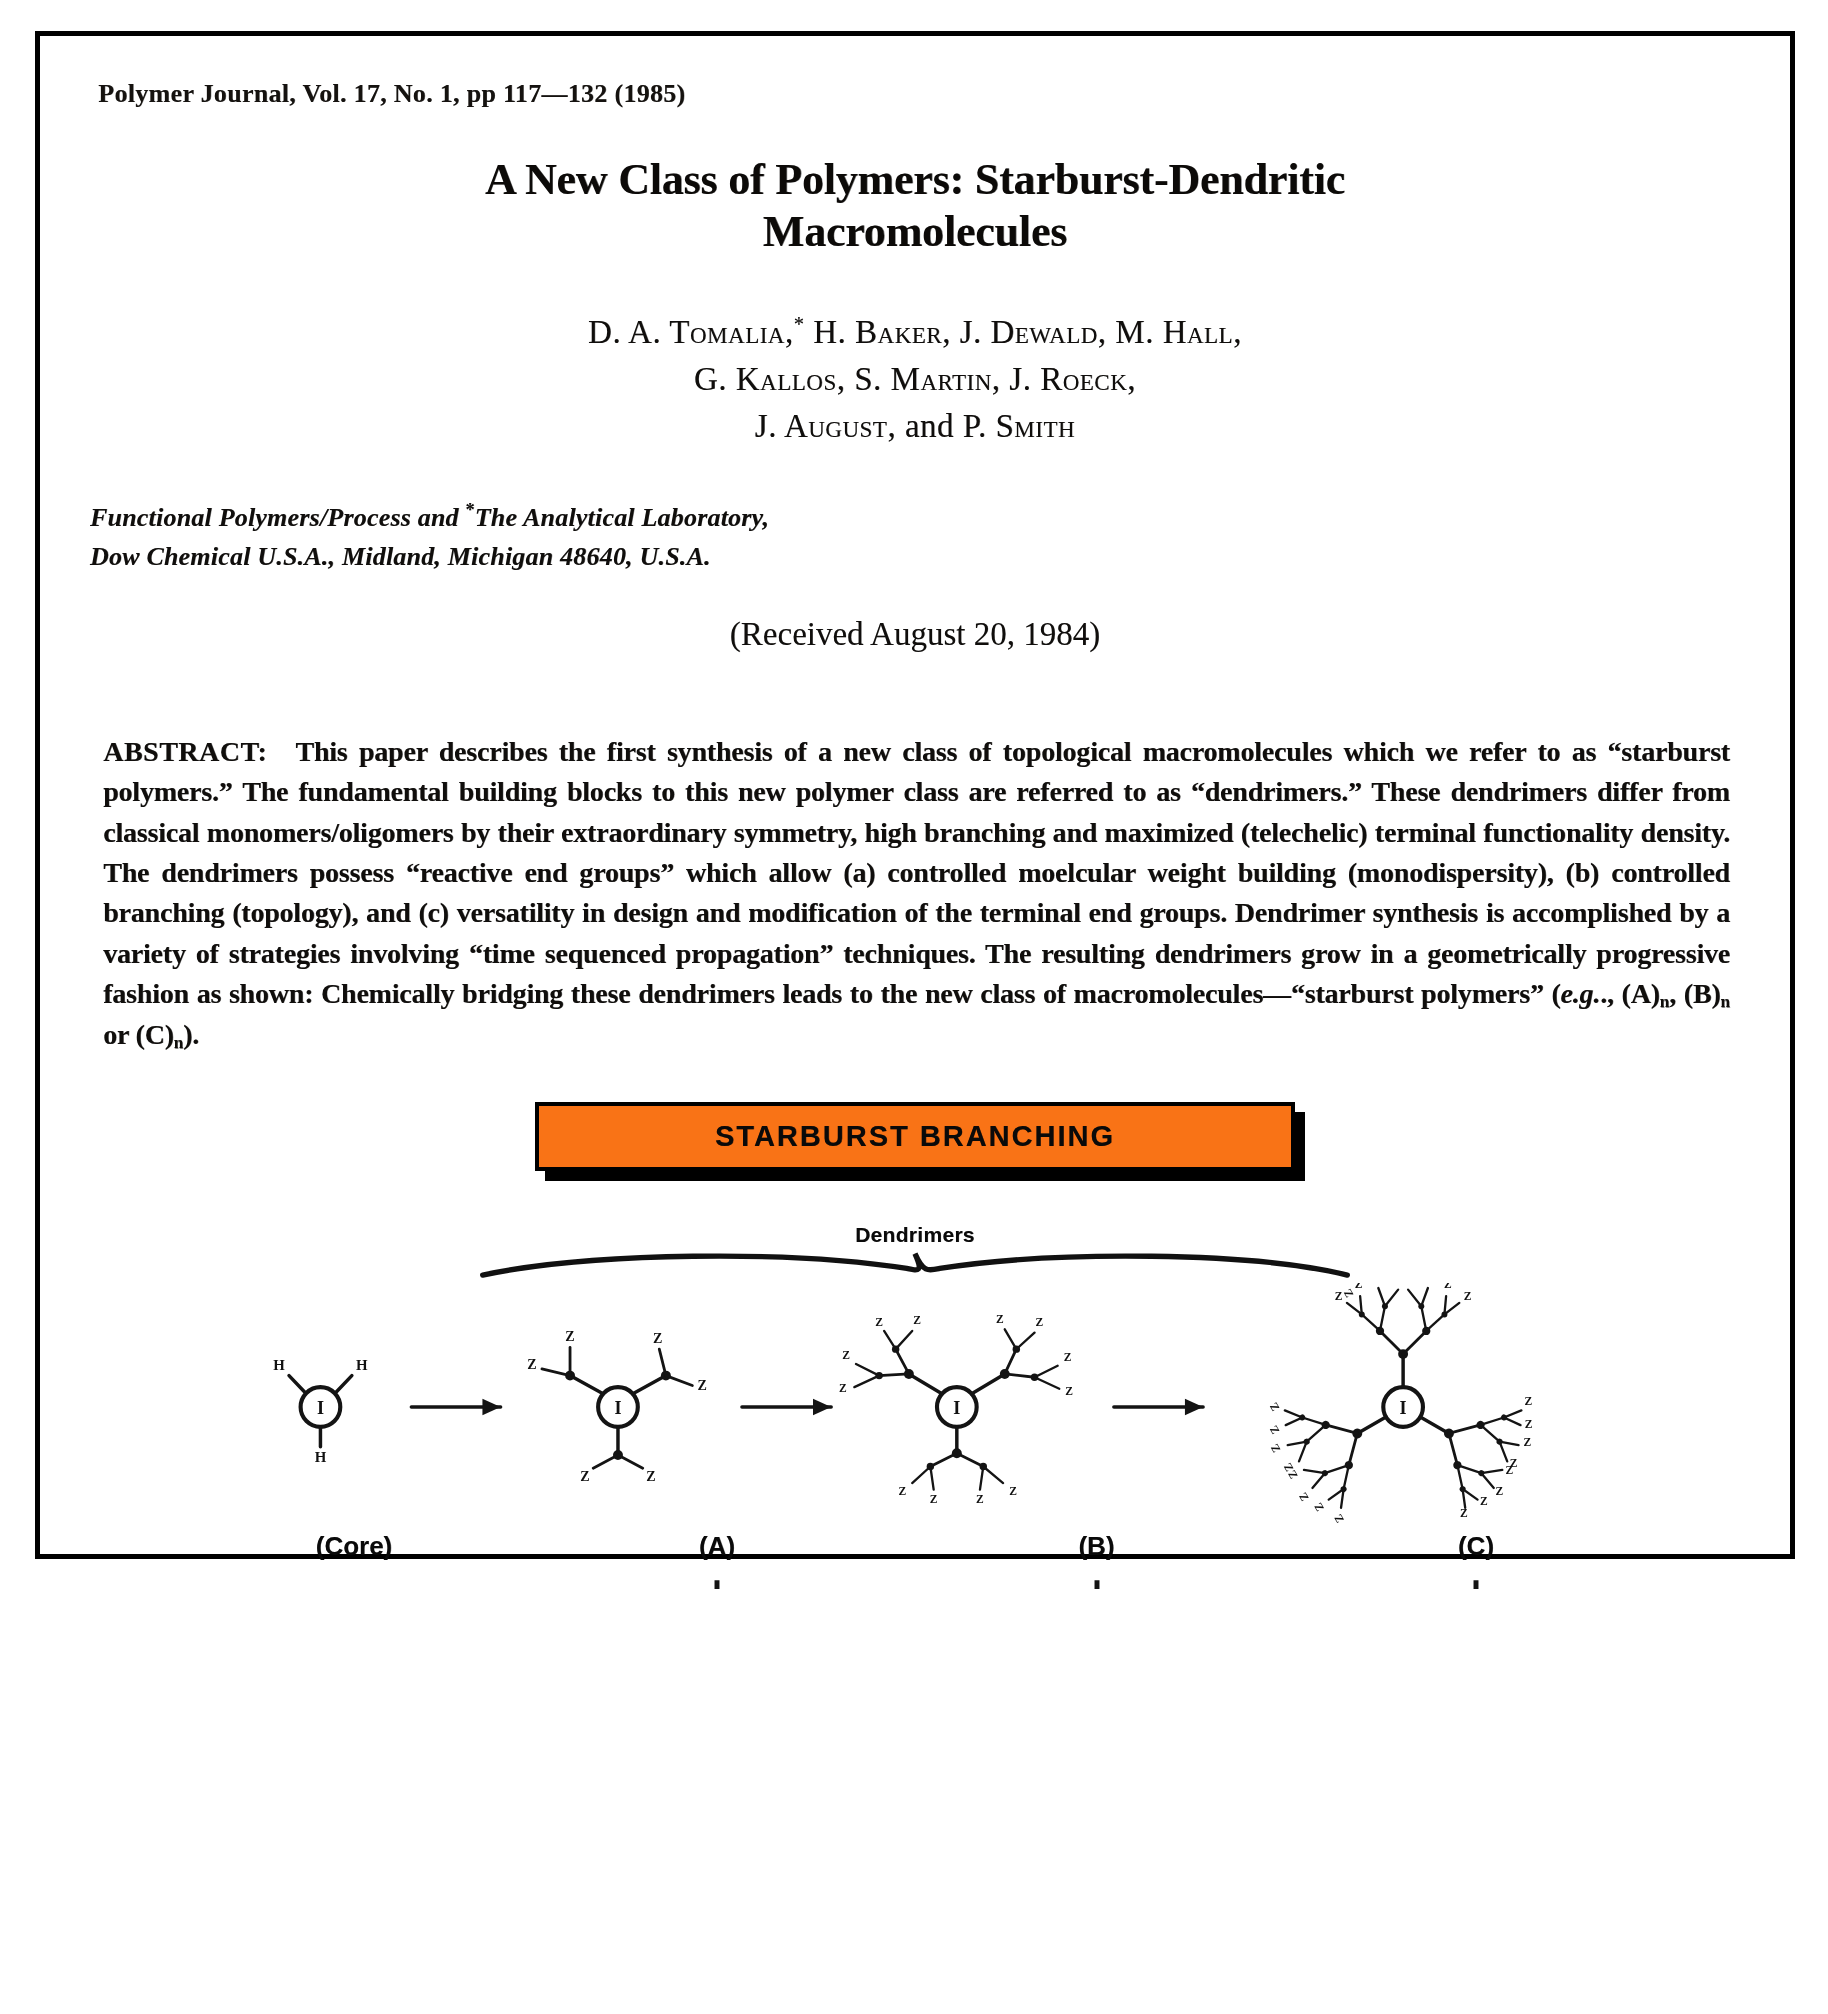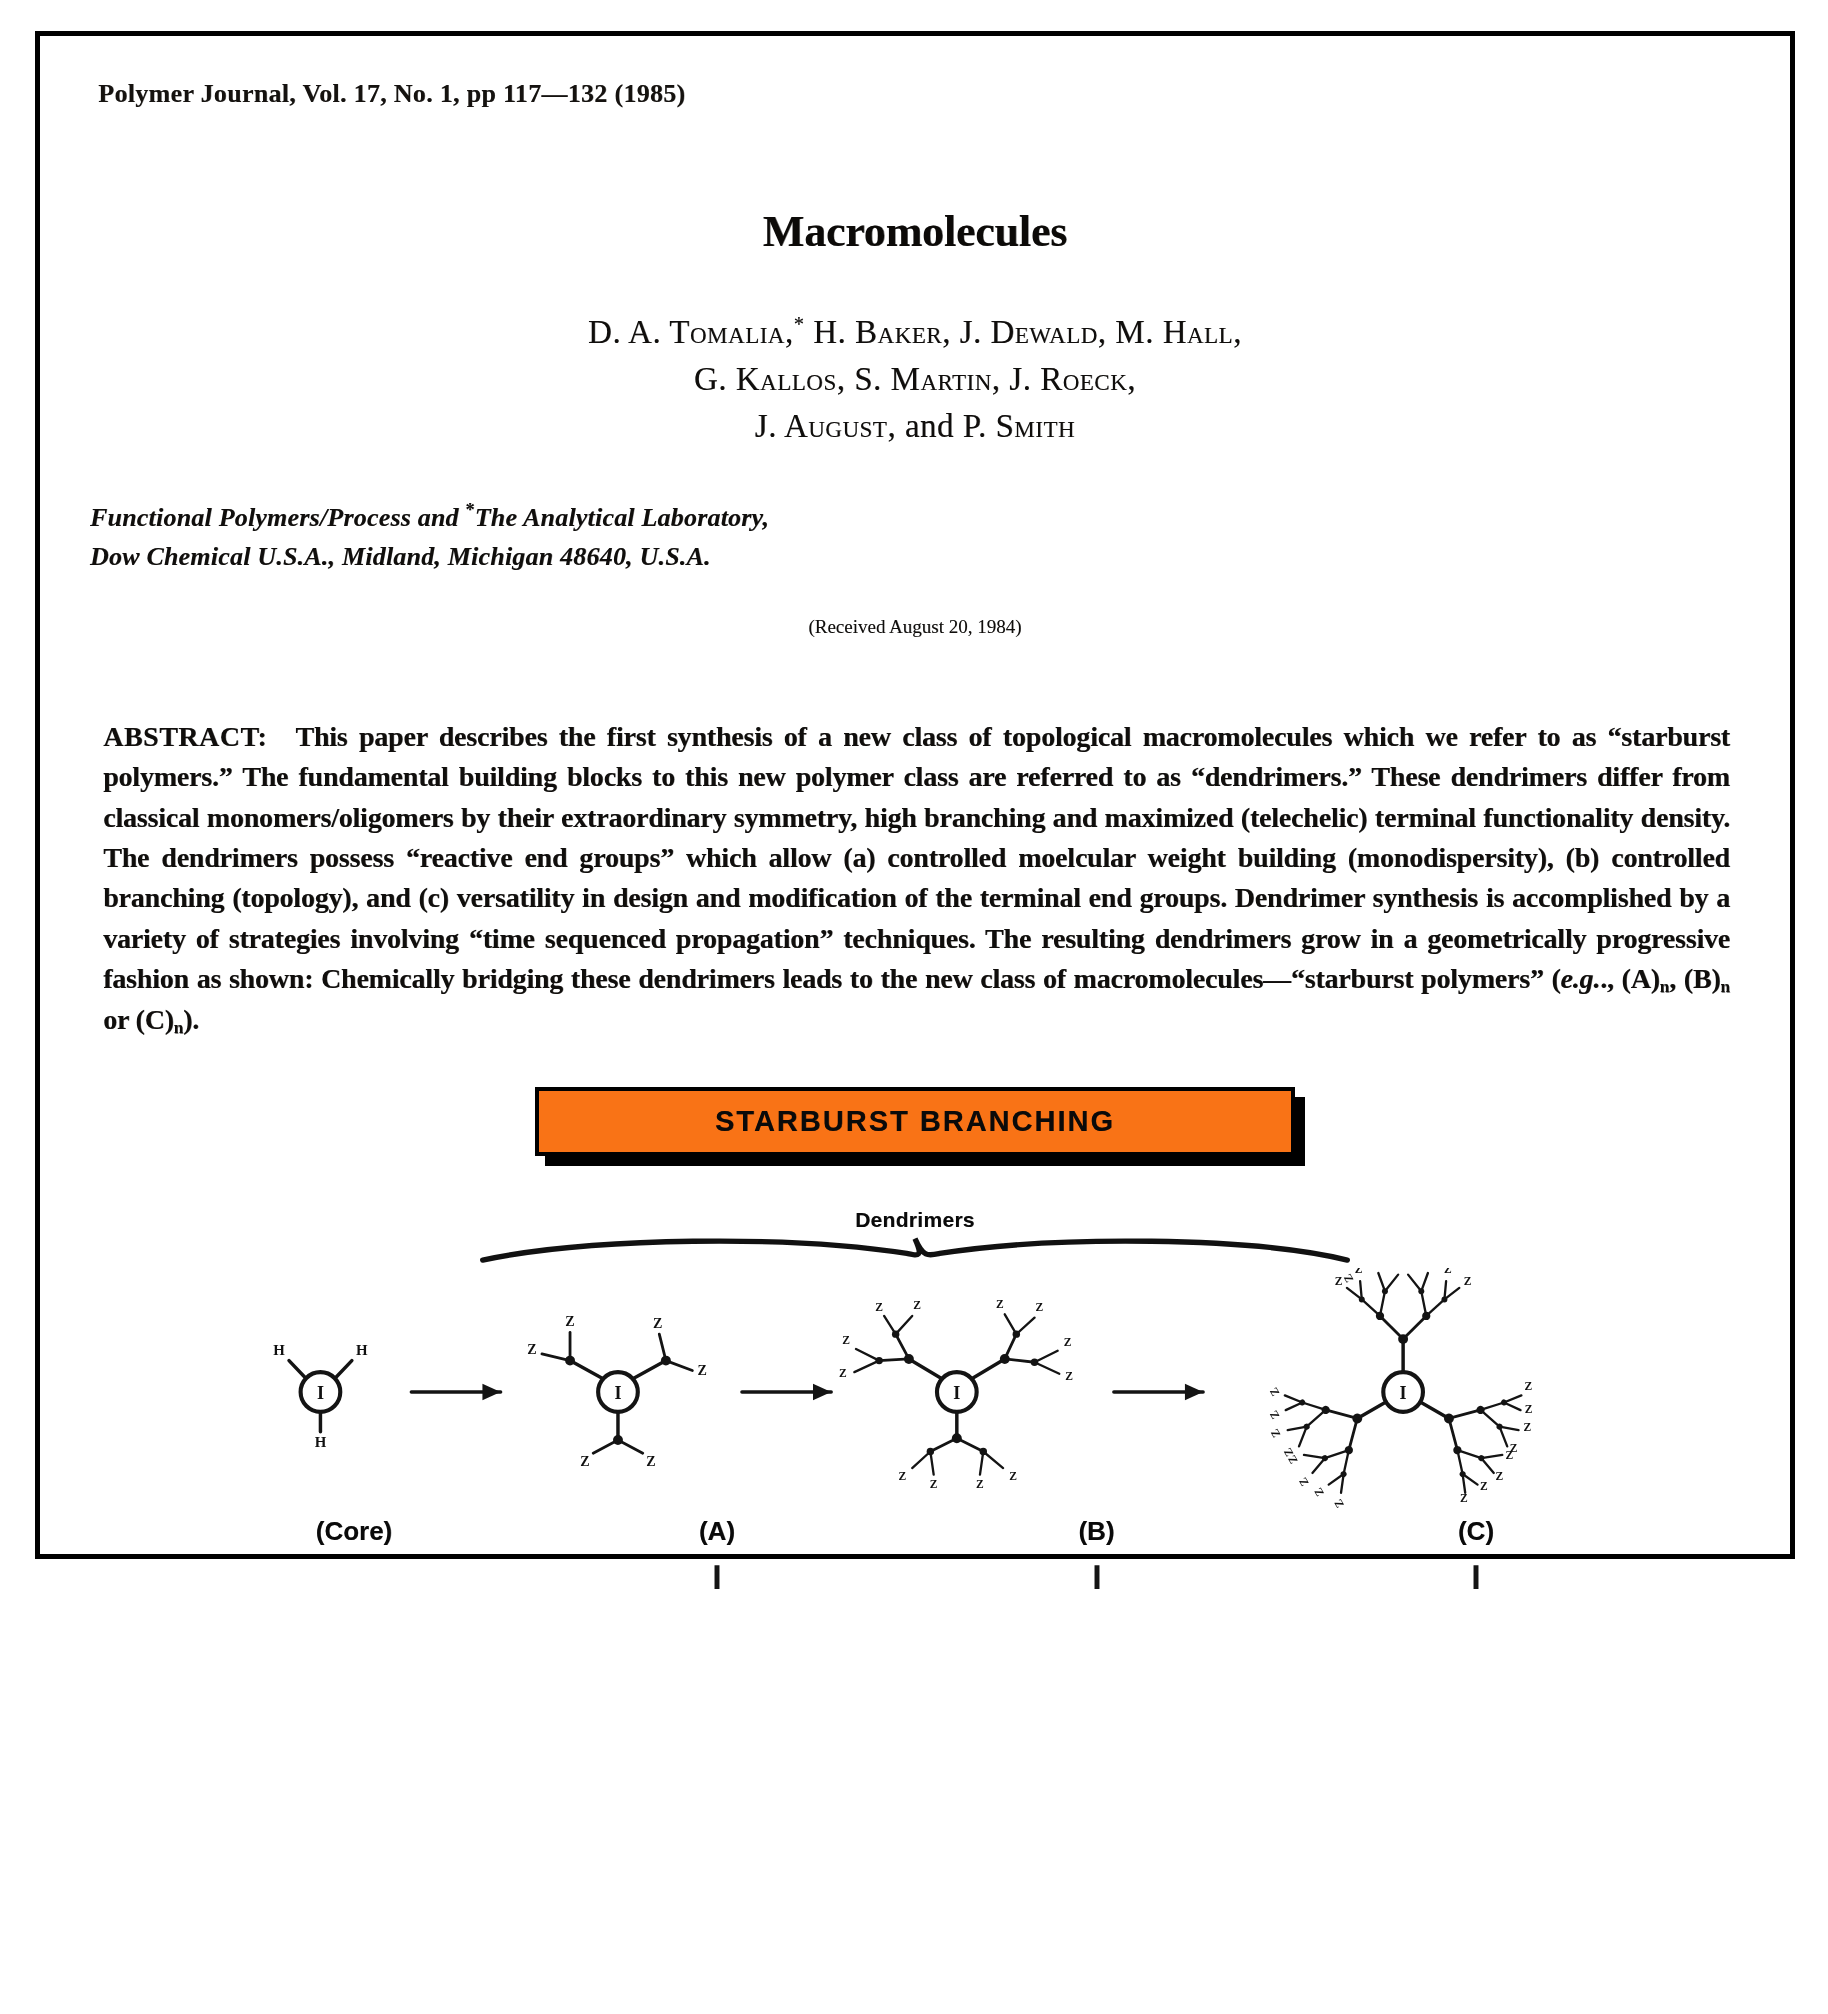--- a/index.html
+++ b/index.html
@@ -93,21 +93,21 @@
     color: #100e0c;
     text-shadow: 0.4px 0.2px 0 rgba(0,0,0,0.4);
   }
   .affiliation .line { display: block; }
   .affiliation sup { font-size: 0.7em; vertical-align: super; font-style: normal; }
 
   .received {
     margin-top: 40px;
     text-align: center;
     font-family: "Liberation Serif", "DejaVu Serif", serif;
-    font-size: 19px;
+    font-size: 33px;
     color: #100e0c;
     text-shadow: 0.3px 0.2px 0 rgba(0,0,0,0.35);
   }
 
   
   .abstract {
     margin-top: 79px;
     padding: 0 10px 0 13.2px;
     font-family: "Liberation Serif", "DejaVu Serif", serif;
     font-weight: 700;
@@ -213,21 +213,21 @@
 <body>
 
 <div id="page">
   <div class="page-frame">
     <div class="content">
 
       <div class="journal-line">Polymer Journal, Vol. 17, No. 1, pp 117—132 (1985)</div>
 
       <div class="title-block">
         <div class="paper-title">
-          <br>
+          <span>A New Class of Polymers: Starburst-Dendritic</span><br>
           <span>Macromolecules</span>
         </div>
       </div>
 
       <div class="authors">
         <span class="line">
           <span>D. A. Tomalia,</span><sup>*</sup><span> H. Baker, J. Dewald, M. Hall,</span>
         </span>
         <span class="line">G. Kallos, S. Martin, J. Roeck,</span>
         <span class="line">

